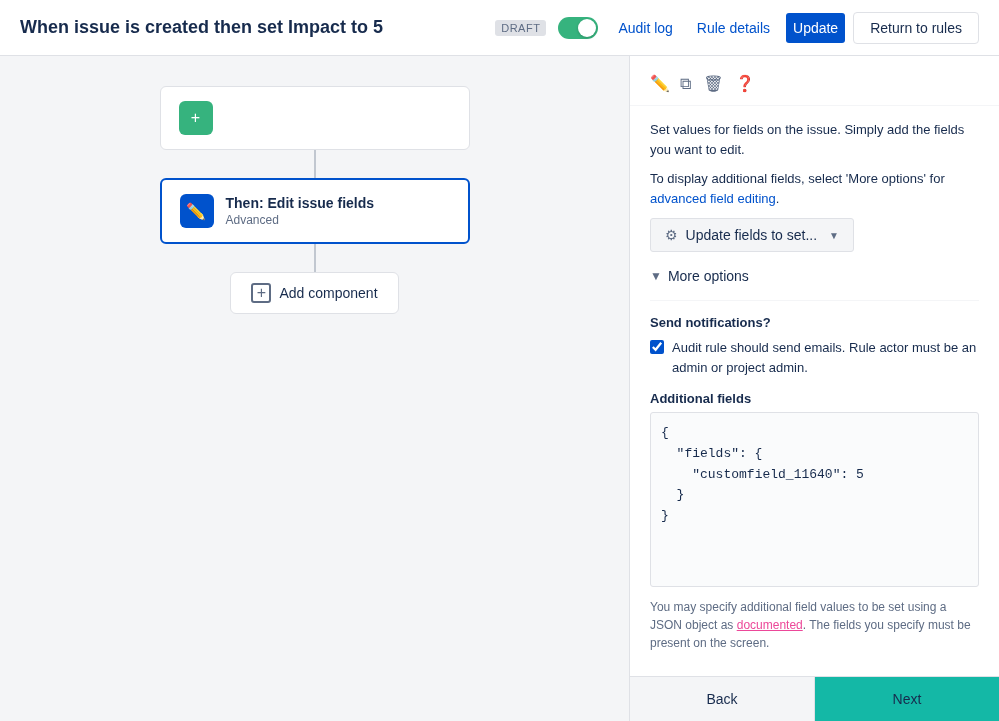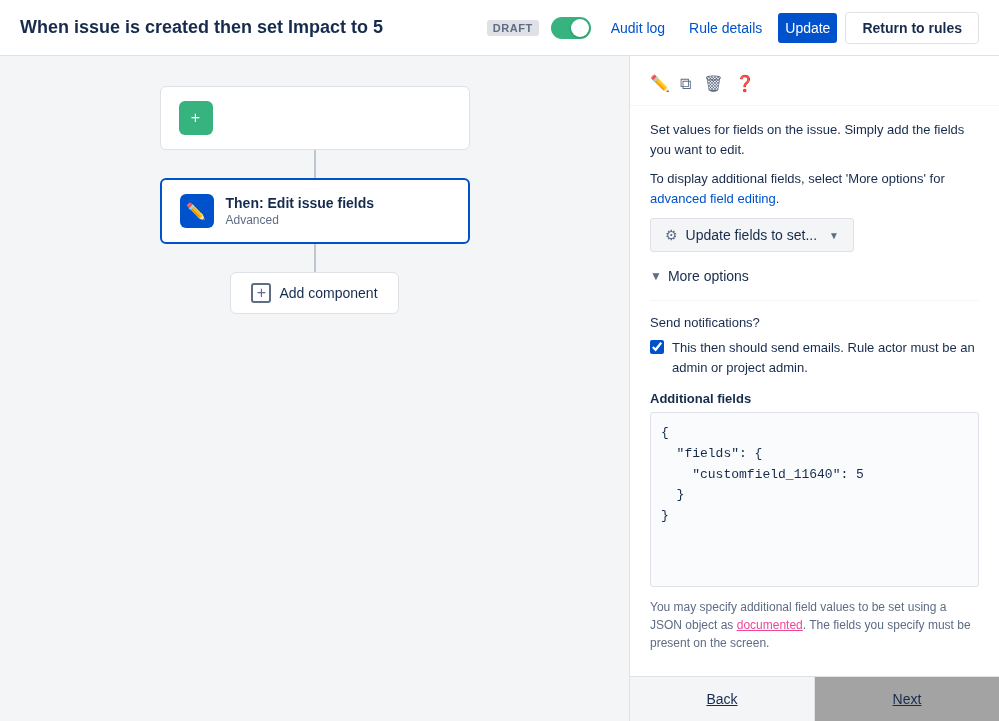--- a/index.html
+++ b/index.html
@@ -26,21 +26,21 @@
       min-height: 56px;
     }
     .top-bar-title {
       font-size: 18px;
       font-weight: 600;
       color: #172b4d;
       flex: 1;
     }
     .draft-badge {
       font-size: 11px;
-      font-weight: 700;
+      font-weight: 400;
       color: #5e6c84;
       background: #dfe1e6;
       border-radius: 3px;
       padding: 2px 6px;
       letter-spacing: 0.5px;
     }
     .toggle-switch {
       width: 40px;
       height: 22px;
       background: #36b37e;
@@ -83,21 +83,21 @@
       font-weight: 500;
       cursor: pointer;
     }
     .btn-secondary {
       background: #fff;
       color: #172b4d;
       border: 1px solid #dfe1e6;
       border-radius: 4px;
       padding: 7px 16px;
       font-size: 14px;
-      font-weight: 700;
+      font-weight: 400;
       cursor: pointer;
     }
 
     
     .main-content {
       display: flex;
       flex: 1;
       overflow: hidden;
     }
 
@@ -292,21 +292,21 @@
 
     .section-divider {
       border: none;
       border-top: 1px solid #f4f5f7;
       margin: 0 0 14px 0;
     }
 
     
     .send-notifications-label {
       font-size: 13px;
-      font-weight: 400;
+      font-weight: 700;
       color: #172b4d;
       margin-bottom: 8px;
     }
     .checkbox-row {
       display: flex;
       align-items: flex-start;
       gap: 8px;
       margin-bottom: 14px;
     }
     .checkbox-input {
@@ -353,34 +353,33 @@
       color: #ec4899;
       text-decoration: underline;
       text-align: center;
     }
 
     
     .right-panel-footer {
       display: flex;
       border-top: 1px solid #dfe1e6;
       margin-top: auto;
-      text-decoration: underline;
     }
     .footer-btn {
       flex: 1;
       padding: 14px;
       border: none;
       font-size: 14px;
       font-weight: 500;
       cursor: pointer;
       background: #f4f5f7;
       color: #172b4d;
     }
     .footer-btn.next {
-      background: #a3a3a3;
+      background: #14b8a6;
       color: #172b4d;
       border-left: 1px solid #dfe1e6;
     }
   </style>
 </head>
 <body>
 
 <div class="top-bar">
   <span class="top-bar-title">When issue is created then set Impact to 5</span>
   <span class="draft-badge">DRAFT</span>
@@ -451,21 +450,21 @@
         <span class="chevron-down">▼</span>
         <span>More options</span>
       </div>
 
       <hr class="section-divider">
 
       
       <div class="send-notifications-label">Send notifications?</div>
       <div class="checkbox-row">
         <input type="checkbox" class="checkbox-input" checked="" style="">
-        <label class="checkbox-label">This then should send emails. Rule actor must be an admin or project admin.</label>
+        <label class="checkbox-label">Audit rule should send emails. Rule actor must be an admin or project admin.</label>
       </div>
 
       
       <div class="additional-fields-label">Additional fields</div>
       <textarea class="json-textarea" spellcheck="false" style="">{
   "fields": {
     "customfield_11640": 5
   }
 }</textarea>
 

